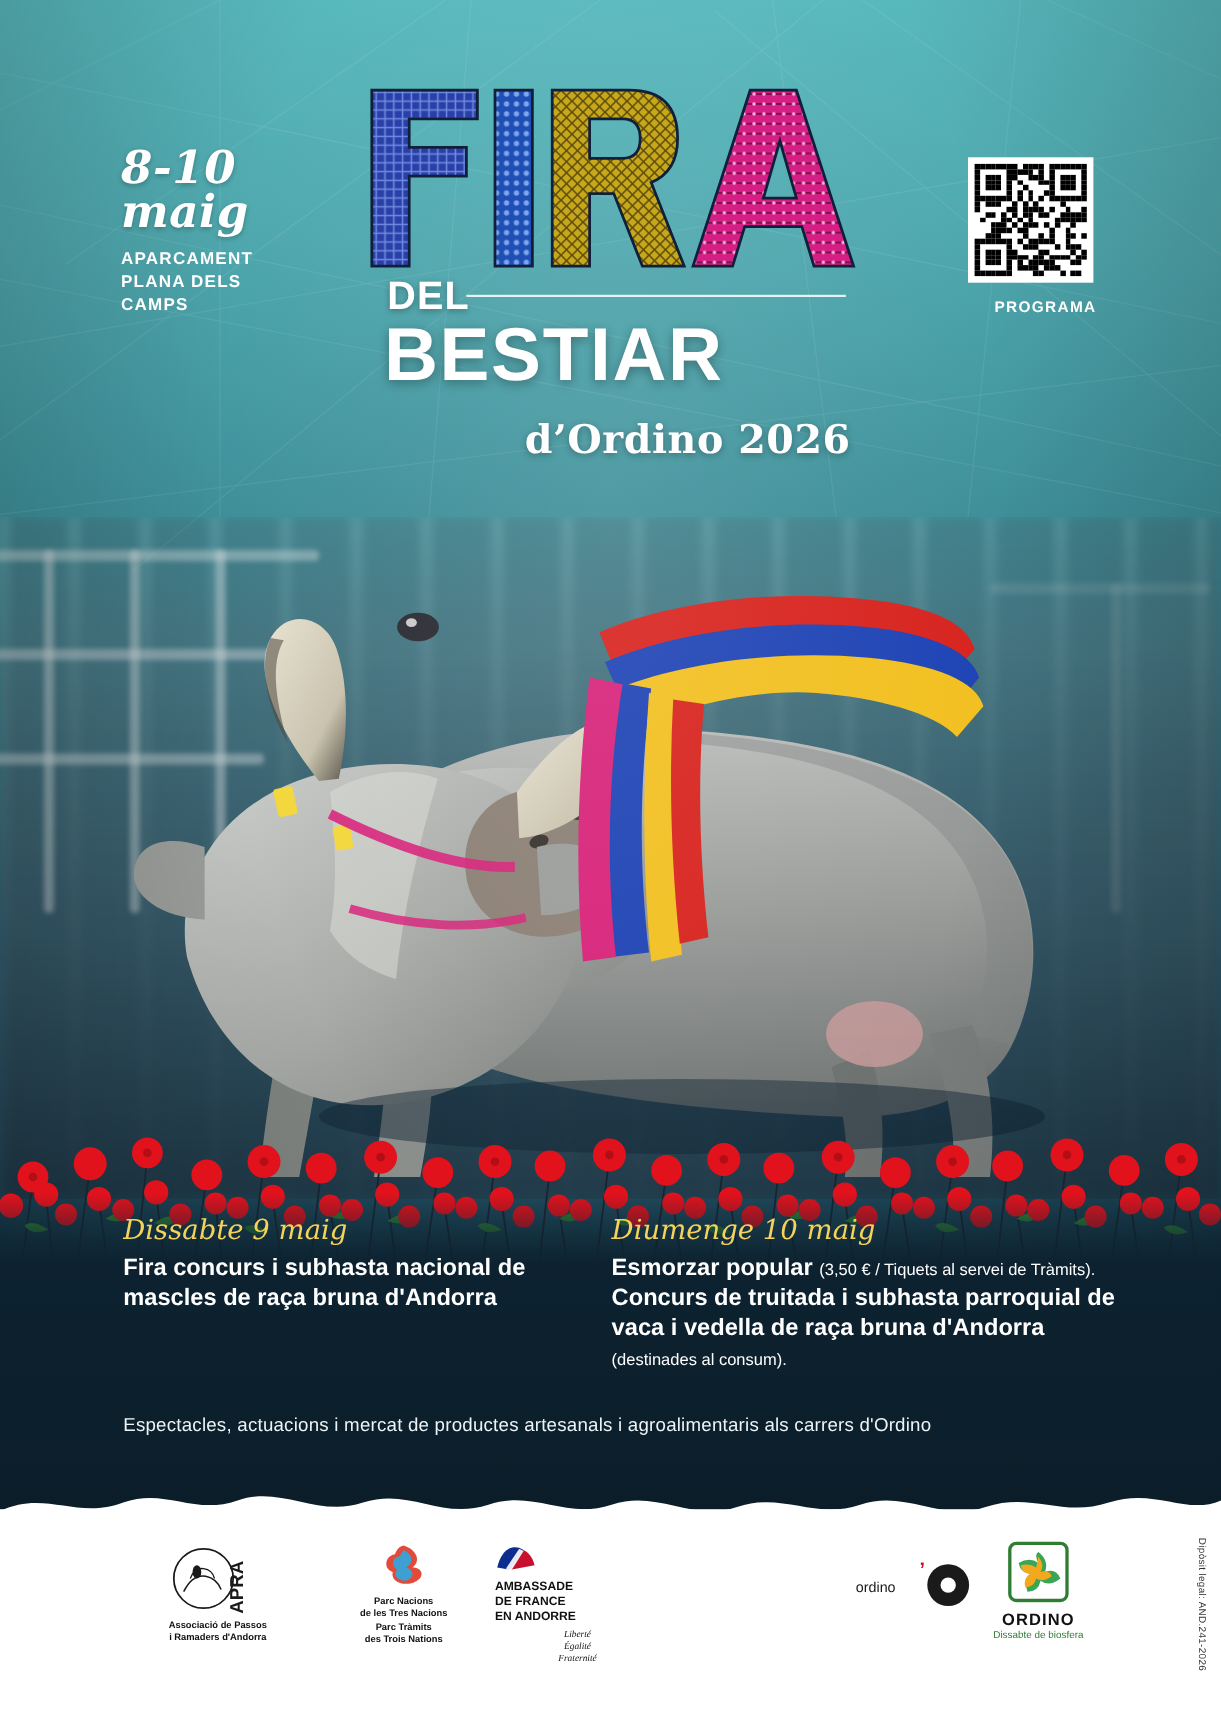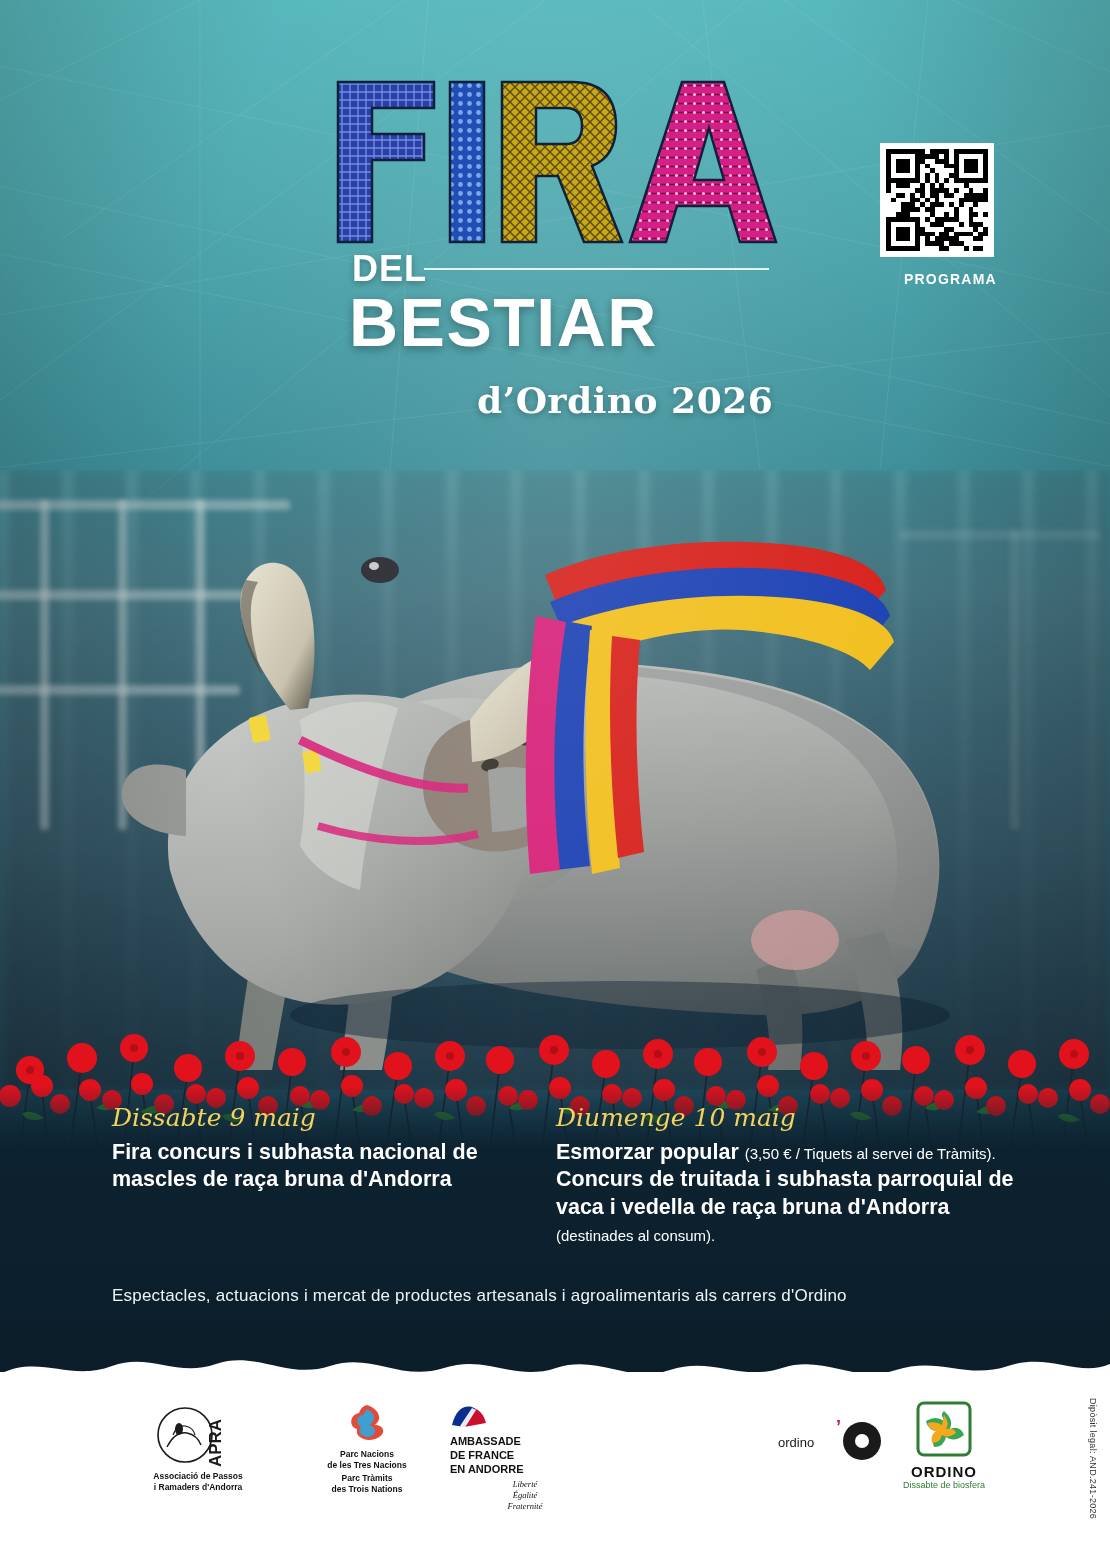--- a/index.html
+++ b/index.html
@@ -515,20 +515,31 @@
       <circle cx="658" cy="54" r="4"></circle>
         <circle cx="762" cy="52" r="4"></circle>
       <circle cx="866" cy="56" r="4"></circle>
         <circle cx="970" cy="50" r="4"></circle>
       <circle cx="1074" cy="54" r="4"></circle>
     </g>
   </svg>
 
   <div class="lower"></div>
 
+  <div class="date-block">
+    <div class="date-big">
+      <div>8-10</div>
+      <div>maig</div>
+    </div>
+    <div class="date-sub">
+      <div>APARCAMENT</div>
+      <div>PLANA DELS</div>
+      <div>CAMPS</div>
+    </div>
+  </div>
 
   <div class="fira-wrap">
     <svg width="450" height="185" viewBox="0 0 450 185">
       <defs>
         <pattern id="pF" width="8" height="8" patternUnits="userSpaceOnUse">
           <rect width="8" height="8" fill="#2a3fa8"></rect>
           <path d="M0 4 h8 M4 0 v8" stroke="#6f8ce0" stroke-width="1.4"></path>
         </pattern>
         <pattern id="pI" width="9" height="9" patternUnits="userSpaceOnUse">
           <rect width="9" height="9" fill="#1f4fb4"></rect>

